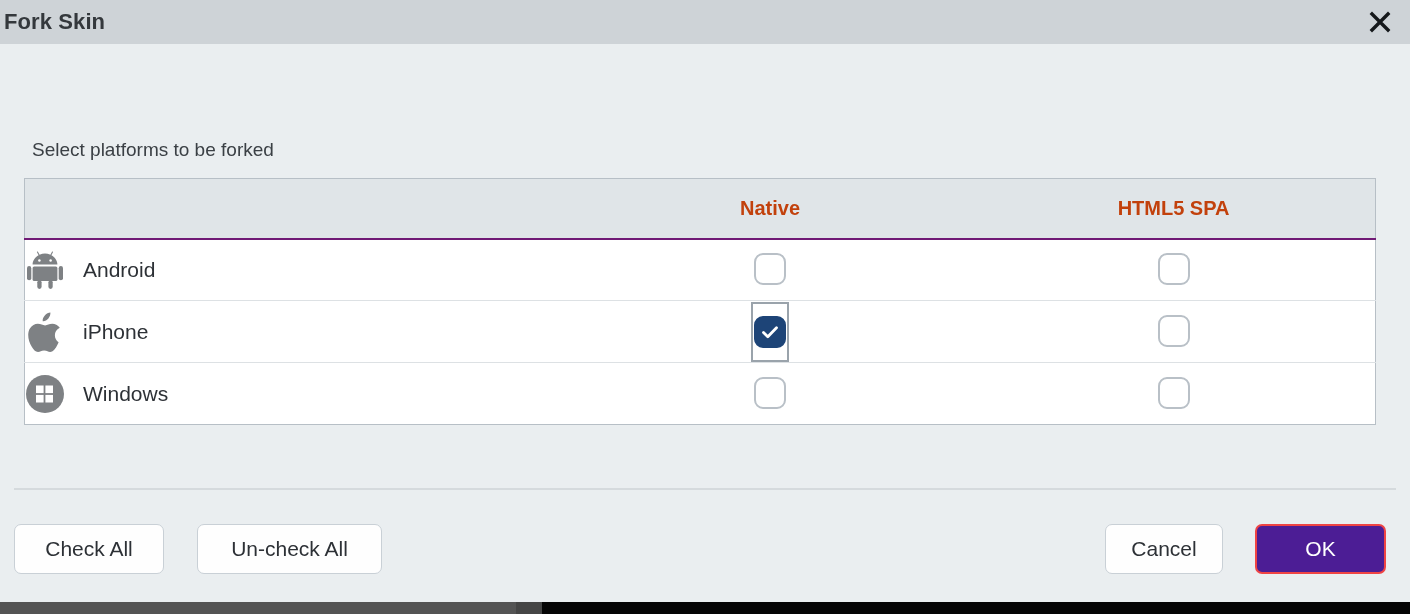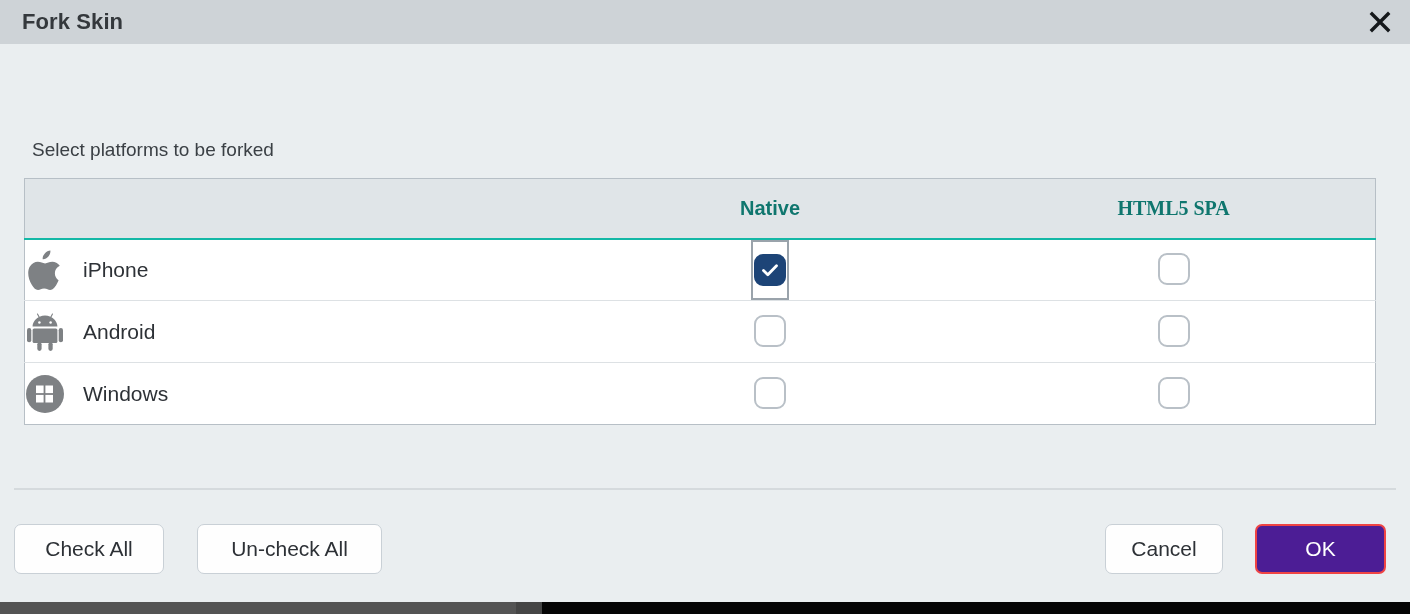--- a/index.html
+++ b/index.html
@@ -21,21 +21,21 @@
   
   .titlebar {
     position: absolute;
     left: 0; top: 0;
     width: 1410px; height: 44px;
     background: #ced3d7;
     display: flex;
     align-items: center;
   }
   .titlebar-title {
-    margin-left: 22px;
+    margin-left: 4px;
     font-size: 22px;
     font-weight: 700;
     color: #34383c;
     letter-spacing: 0.1px;
   }
   .titlebar-close {
     position: absolute;
     right: 12px;
     top: 4px;
     width: 36px; height: 36px;
@@ -76,27 +76,27 @@
   }
   .platform-table th,
   .platform-table td {
     margin: 0; padding: 0;
     border: none;
   }
   .thead-row { background: #e0e5e8; height: 60px; }
   .thead-row th {
     font-size: 20px;
     font-weight: 700;
-    color: #0f766e;
+    color: #c2410c;
     text-align: center;
-    border-bottom: 2px solid #14b8a6;
+    border-bottom: 2px solid #701a75;
   }
   .th-platform { width: 543px; }
   .th-native  { width: 404px; }
-  .th-html5   { width: 403px; font-family: Liberation Serif, serif; }
+  .th-html5   { width: 403px; }
 
   .row { height: 62px; }
   .row + .row td { border-top: 1px solid #dde1e4; }
   .cell-platform {
     padding-left: 10px;
     border-right: 1px solid #dde1e4;
   }
   .cell-check {
     text-align: center;
     border-right: 1px solid #dde1e4;
@@ -227,50 +227,20 @@
 
     <table class="platform-table">
       <thead>
         <tr class="thead-row">
           <th class="th-platform"></th>
           <th class="th-native">Native</th>
           <th class="th-html5">HTML5 SPA</th>
         </tr>
       </thead>
       <tbody>
-
-        <tr class="row">
-          <td class="cell-platform">
-            <div class="platform-name-wrap">
-              <span class="platform-icon">
-                <svg width="34" height="40" viewBox="0 0 34 40">
-                  <path fill="#7e8184" d="M22.4 0.6c0.2 2.2-0.7 4.3-2 5.9-1.4 1.6-3.6 2.9-5.7 2.7-0.3-2.1 0.8-4.3 2.1-5.7C18.2 1.8 20.6 0.6 22.4 0.6z"></path>
-                  <path fill="#7e8184" d="M30.6 30.3c-0.8 1.9-1.2 2.7-2.2 4.4-1.5 2.3-3.6 5.2-6.2 5.2-2.3 0-2.9-1.5-6.1-1.5-3.1 0-3.8 1.5-6.1 1.5-2.6 0-4.6-2.6-6.1-5-4.2-6.6-4.7-14.4-2-18.5 1.9-2.9 5-4.6 7.9-4.6 3 0 4.9 1.6 7.3 1.6 2.4 0 3.8-1.6 7.3-1.6 2.6 0 5.4 1.4 7.4 3.9C24.9 18.9 26 27.6 30.6 30.3z"></path>
-                </svg>
-              </span>
-              <span class="platform-label">iPhone</span>
-            </div>
-          </td>
-          <td class="cell-check">
-            <span class="cb-outer focused">
-              <span class="cb-box checked">
-                <span>
-                  <svg width="20" height="20" viewBox="0 0 20 20">
-                    <path d="M3.5 10.5 L7.8 14.8 L16.5 5.8" stroke="#ffffff" stroke-width="2.8" fill="none" stroke-linecap="round" stroke-linejoin="round"></path>
-                  </svg>
-                </span>
-              </span>
-            </span>
-          </td>
-          <td class="cell-check">
-            <span class="cb-outer">
-              <span class="cb-box"></span>
-            </span>
-          </td>
-        </tr>
 
         <tr class="row">
           <td class="cell-platform">
             <div class="platform-name-wrap">
               <span class="platform-icon">
                 <svg width="36" height="38" viewBox="0 0 36 38">
                   <path fill="#7e8184" d="M11.6 4.2 L10 1.3 a0.55 0.55 0 0 1 0.95 -0.55 L12.6 3.7 a12.4 12.4 0 0 1 10.8 0 L25 0.75 a0.55 0.55 0 0 1 0.95 0.55 L24.4 4.2 c3.6 2 6 5.4 6 9.3 H5.6 C5.6 9.6 8 6.2 11.6 4.2 Z"></path>
                   <circle cx="12.4" cy="9.4" r="1.25" fill="#ffffff"></circle>
                   <circle cx="23.6" cy="9.4" r="1.25" fill="#ffffff"></circle>
                   <rect x="5.6" y="15.4" width="24.8" height="14.6" rx="1.6" fill="#7e8184"></rect>
@@ -292,20 +262,50 @@
             <span class="cb-outer">
               <span class="cb-box"></span>
             </span>
           </td>
         </tr>
 
         <tr class="row">
           <td class="cell-platform">
             <div class="platform-name-wrap">
               <span class="platform-icon">
+                <svg width="34" height="40" viewBox="0 0 34 40">
+                  <path fill="#7e8184" d="M22.4 0.6c0.2 2.2-0.7 4.3-2 5.9-1.4 1.6-3.6 2.9-5.7 2.7-0.3-2.1 0.8-4.3 2.1-5.7C18.2 1.8 20.6 0.6 22.4 0.6z"></path>
+                  <path fill="#7e8184" d="M30.6 30.3c-0.8 1.9-1.2 2.7-2.2 4.4-1.5 2.3-3.6 5.2-6.2 5.2-2.3 0-2.9-1.5-6.1-1.5-3.1 0-3.8 1.5-6.1 1.5-2.6 0-4.6-2.6-6.1-5-4.2-6.6-4.7-14.4-2-18.5 1.9-2.9 5-4.6 7.9-4.6 3 0 4.9 1.6 7.3 1.6 2.4 0 3.8-1.6 7.3-1.6 2.6 0 5.4 1.4 7.4 3.9C24.9 18.9 26 27.6 30.6 30.3z"></path>
+                </svg>
+              </span>
+              <span class="platform-label">iPhone</span>
+            </div>
+          </td>
+          <td class="cell-check">
+            <span class="cb-outer focused">
+              <span class="cb-box checked">
+                <span>
+                  <svg width="20" height="20" viewBox="0 0 20 20">
+                    <path d="M3.5 10.5 L7.8 14.8 L16.5 5.8" stroke="#ffffff" stroke-width="2.8" fill="none" stroke-linecap="round" stroke-linejoin="round"></path>
+                  </svg>
+                </span>
+              </span>
+            </span>
+          </td>
+          <td class="cell-check">
+            <span class="cb-outer">
+              <span class="cb-box"></span>
+            </span>
+          </td>
+        </tr>
+
+        <tr class="row">
+          <td class="cell-platform">
+            <div class="platform-name-wrap">
+              <span class="platform-icon">
                 <svg width="38" height="38" viewBox="0 0 38 38">
                   <circle cx="19" cy="19" r="19" fill="#7e8184"></circle>
                   <rect x="10" y="10.5" width="7.6" height="7.6" fill="#ffffff"></rect>
                   <rect x="19.4" y="10.5" width="7.6" height="7.6" fill="#ffffff"></rect>
                   <rect x="10" y="19.9" width="7.6" height="7.6" fill="#ffffff"></rect>
                   <rect x="19.4" y="19.9" width="7.6" height="7.6" fill="#ffffff"></rect>
                 </svg>
               </span>
               <span class="platform-label">Windows</span>
             </div>

